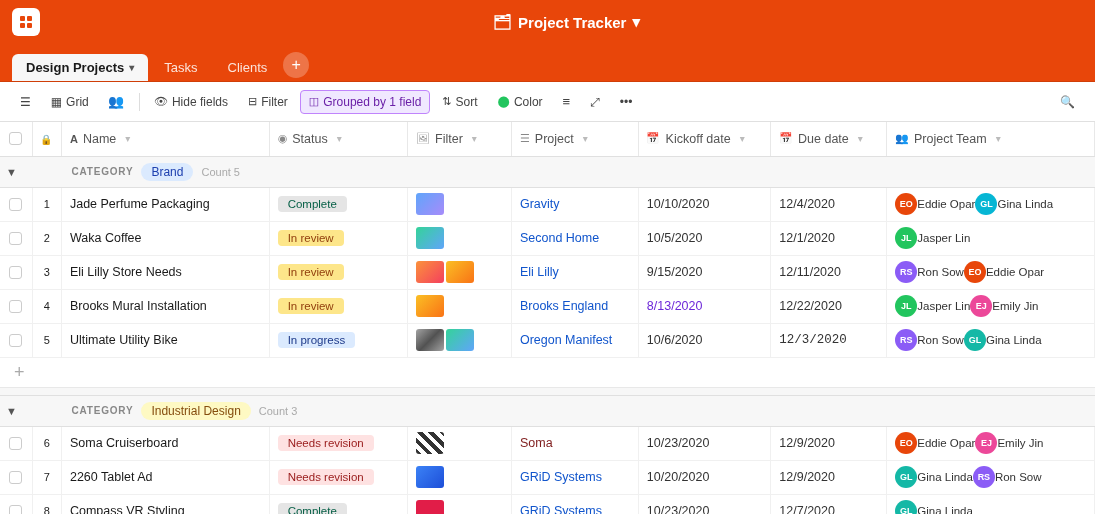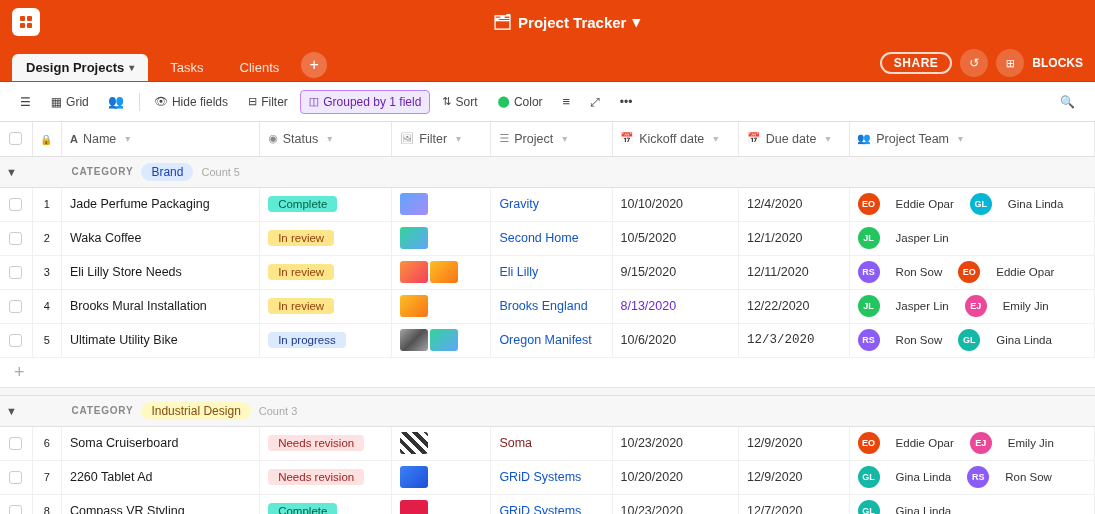--- a/index.html
+++ b/index.html
@@ -61,21 +61,21 @@
       border: 2px solid rgba(255,255,255,0.4);
     }
 
     
     .tab-bar {
       background: #e8460a;
       height: 38px;
       display: flex;
       align-items: flex-end;
       padding: 0 12px;
-      gap: 8px;
+      gap: 2px;
       border-bottom: 1px solid rgba(0,0,0,0.1);
     }
     .tab {
       padding: 6px 14px;
       border-radius: 6px 6px 0 0;
       cursor: pointer;
       font-size: 13px;
       font-weight: 500;
       color: rgba(255,255,255,0.85);
       background: transparent;
@@ -208,37 +208,37 @@
     .row-num { color: #aaa; font-size: 11px; text-align: center; }
 
     
     .status-badge {
       display: inline-flex; align-items: center;
       padding: 2px 10px;
       border-radius: 4px;
       font-size: 11.5px;
       font-weight: 500;
     }
-    .status-complete { background: #5eead4; color: #065f46; }
+    .status-complete { background: #e5e5e5; color: #065f46; }
     .status-in-review { background: #fde68a; color: #92400e; }
     .status-in-progress { background: #dbeafe; color: #1e3a8a; }
     .status-needs-revision { background: #fee2e2; color: #991b1b; }
 
     
     .photo-cell { display: flex; align-items: center; gap: 2px; }
     .photo-thumb {
       width: 28px; height: 22px;
       border-radius: 3px;
       display: inline-block;
       overflow: hidden;
       background: #e0e0e0;
     }
 
     
-    .team-cell { display: flex; align-items: center; gap: 16px; flex-wrap: nowrap; }
+    .team-cell { display: flex; align-items: center; gap: 0; flex-wrap: nowrap; }
     .avatar {
       width: 22px; height: 22px;
       border-radius: 50%;
       display: inline-flex; align-items: center; justify-content: center;
       font-size: 9px;
       font-weight: 700;
       color: white;
       flex-shrink: 0;
     }
     .avatar-eddie { background: #e8460a; }
@@ -311,26 +311,20 @@
     <span>Design Projects</span>
     <span style="font-size:10px;color:#555;">▾</span>
   </div>
   <div class="tab">
     <span>Tasks</span>
   </div>
   <div class="tab">
     <span>Clients</span>
   </div>
   <div class="tab-add">+</div>
-  <div class="tab-bar-right">
-    <button class="share-btn">SHARE</button>
-    <div class="icon-circle" style="background:rgba(255,255,255,0.2);color:white;font-size:12px;">↺</div>
-    <div class="icon-circle" style="background:rgba(255,255,255,0.2);color:white;font-size:11px;">⊞</div>
-    <span style="color:white;font-size:12px;font-weight:600;">BLOCKS</span>
-  </div>
 </div>
 
 <div class="toolbar">
   <div class="toolbar-btn">
     <span>☰</span>
   </div>
   <div class="toolbar-btn" style="gap:4px;">
     <span style="font-size:12px;">▦</span>
     <span>Grid</span>
   </div>

